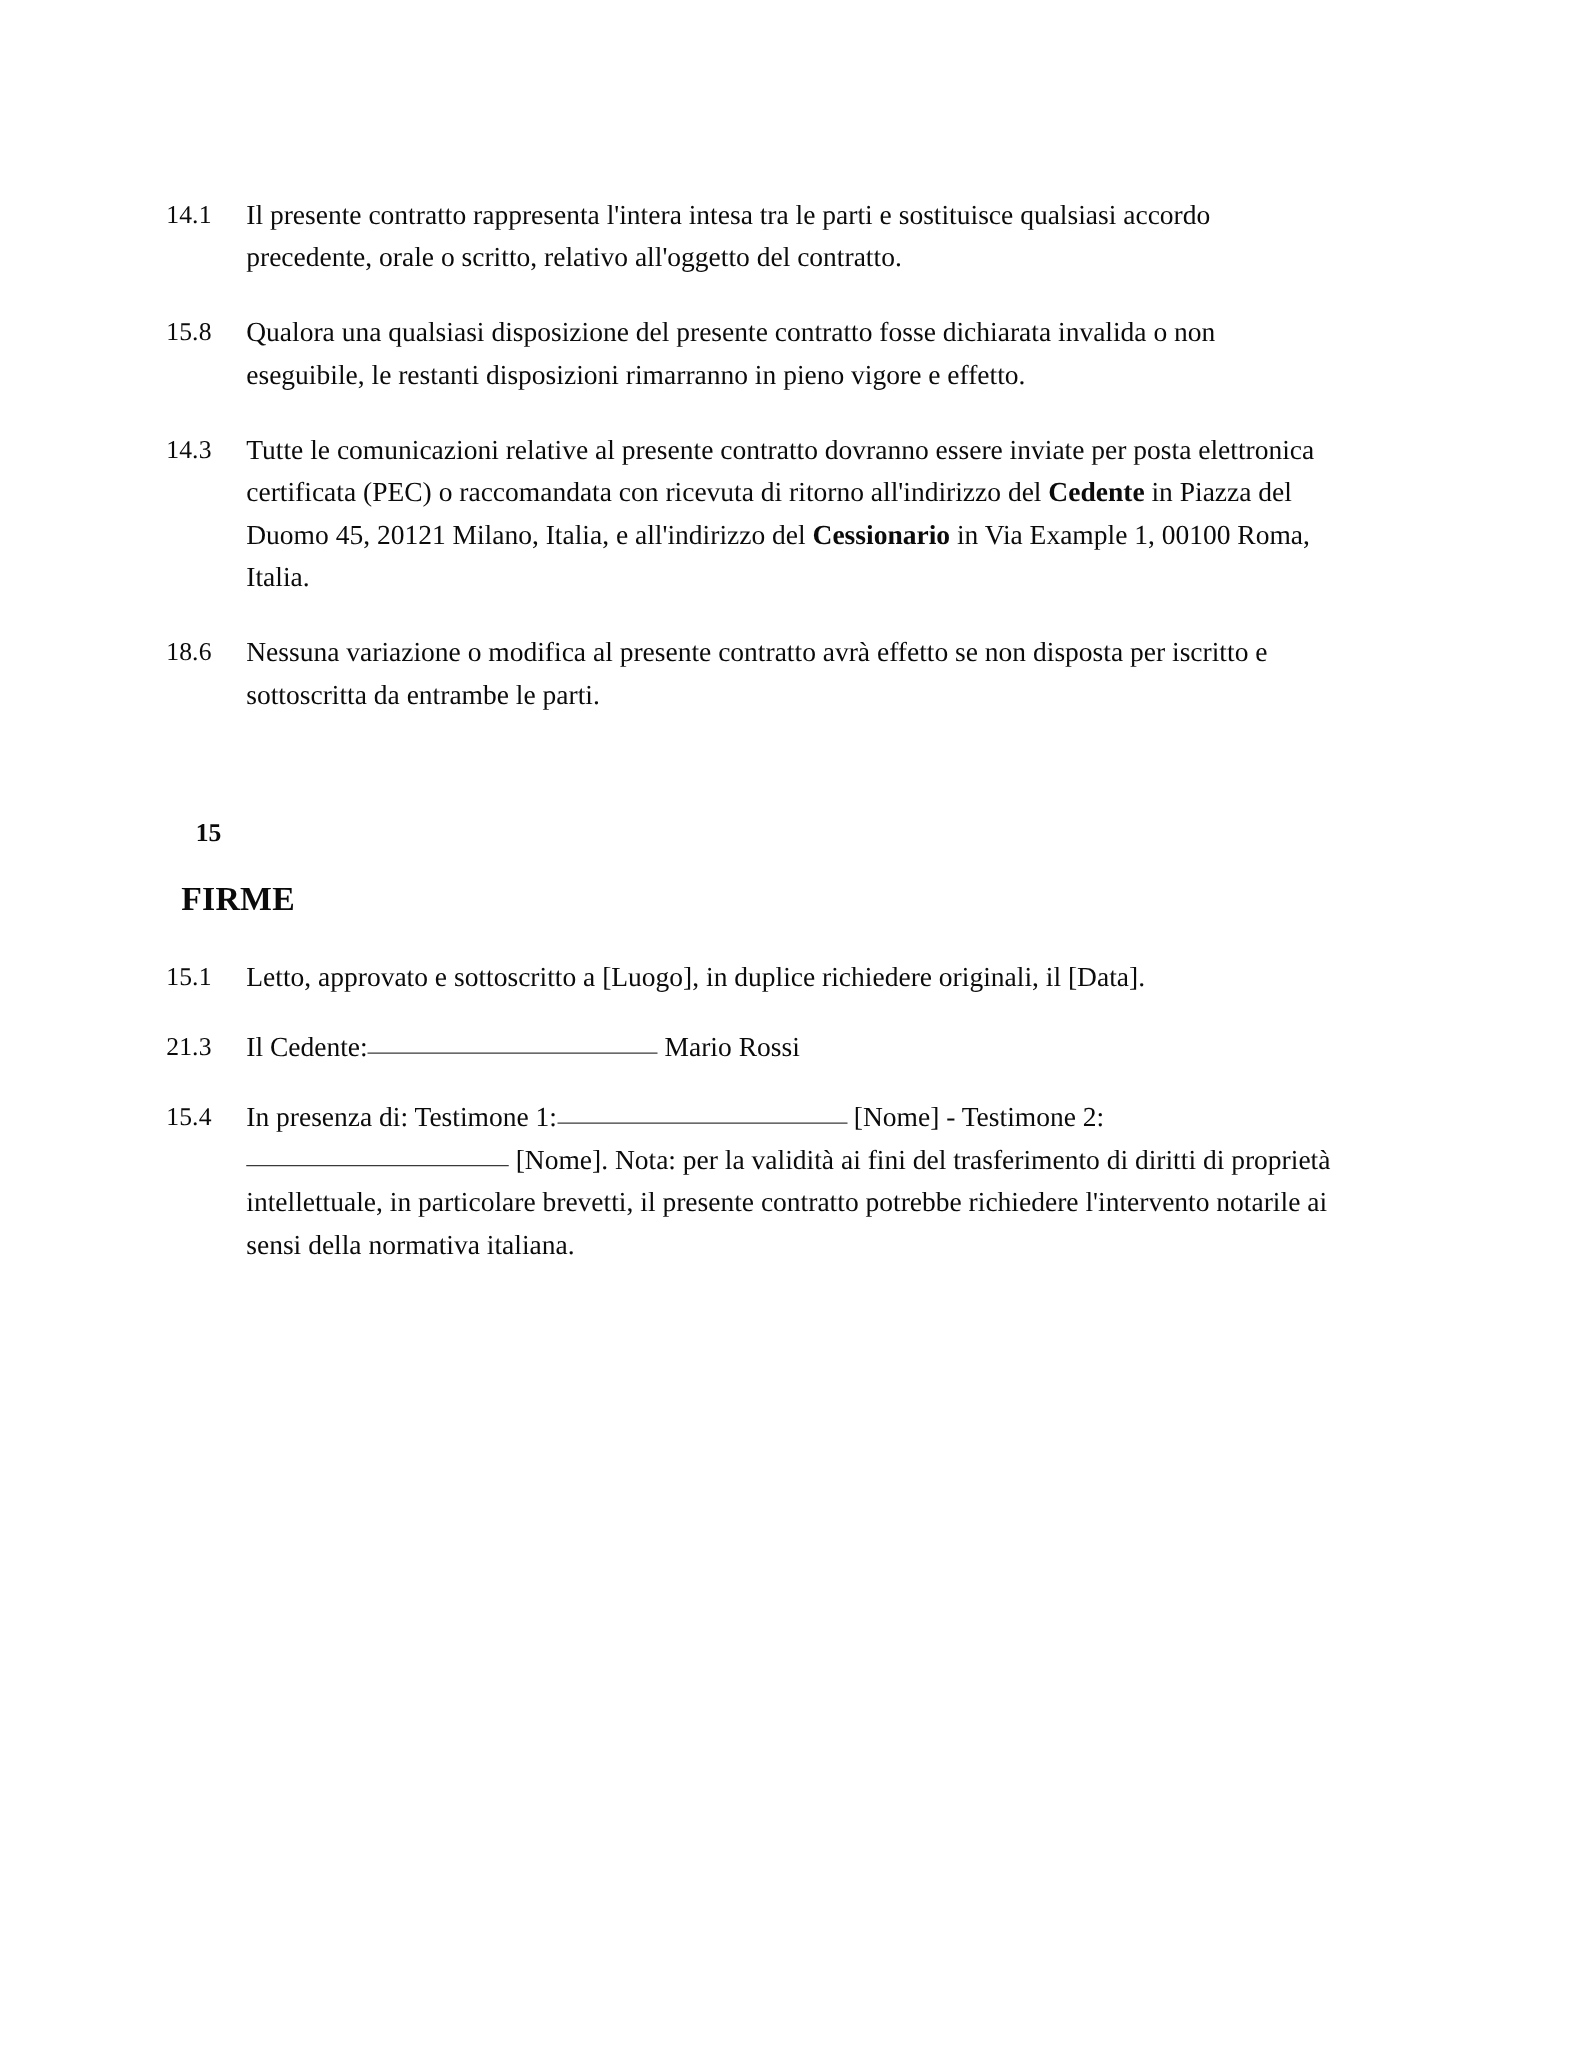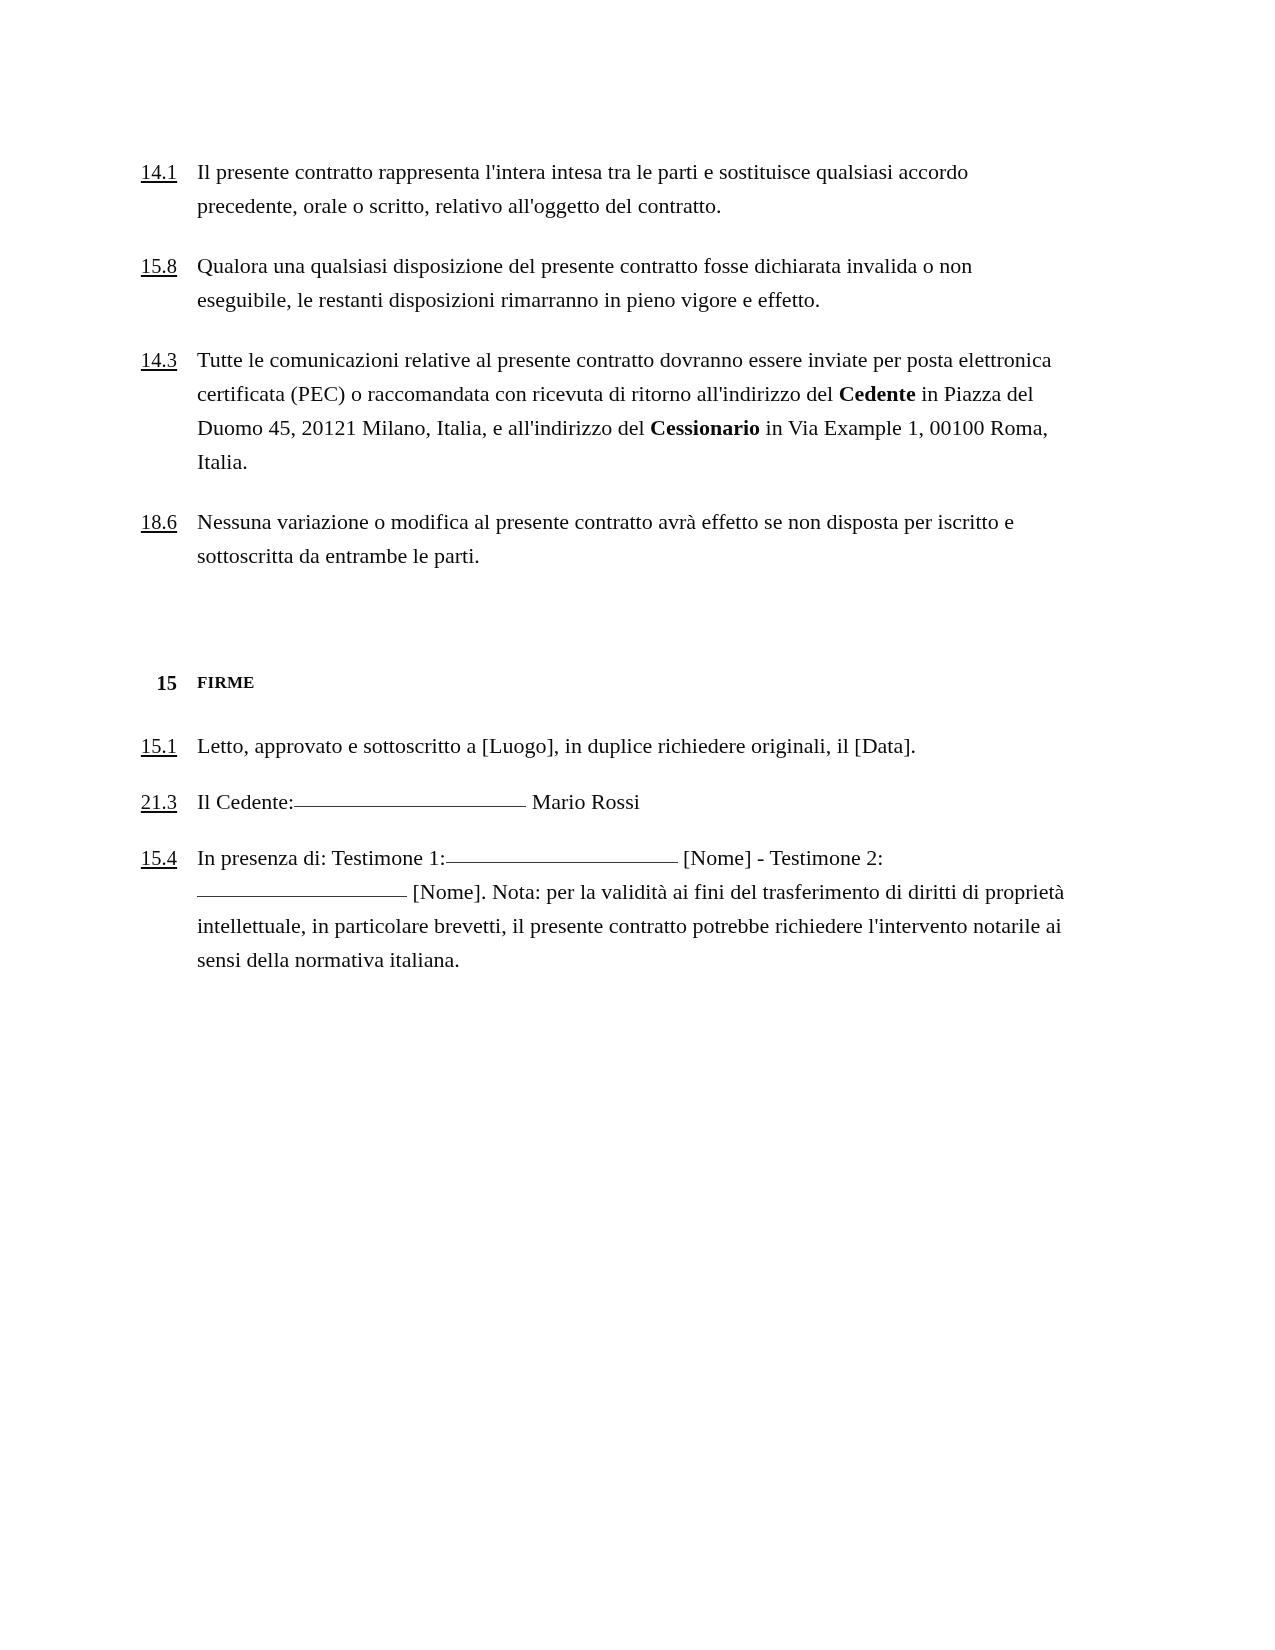--- a/index.html
+++ b/index.html
@@ -28,62 +28,62 @@
 
   
   .clause {
     display: flex;
     align-items: flex-start;
     margin: 0 0 26px 0;
   }
   .clause-num {
     flex: 0 0 52px;
     width: 52px;
-    text-align: center;
+    text-align: left;
     font-size: 20.5px;
     line-height: 34px;
     letter-spacing: 0.1px;
     white-space: nowrap;
-    text-decoration: underline;
   }
   .clause-text {
     flex: 1 1 auto;
     font-size: 22px;
     line-height: 34px;
     text-align: left;
     padding-left: 12px;
   }
   .clause-text b {
     font-weight: 700;
   }
 
   
   .section-gap {
     height: 52px;
   }
 
   .section-head {
     display: flex;
     align-items: flex-start;
-    margin: 16px 0 30px 0;
+    margin: 0 0 30px 0;
+    flex-direction: column;
   }
   .section-head .sec-num {
     flex: 0 0 52px;
     width: 52px;
     text-align: right;
     padding-right: 8px;
     box-sizing: border-box;
     font-size: 20.5px;
     line-height: 32px;
     font-weight: 700;
   }
   .section-head .sec-title {
     flex: 1 1 auto;
     padding-left: 12px;
-    font-size: 17px;
+    font-size: 27px;
     line-height: 32px;
     font-weight: 700;
     letter-spacing: 0.2px;
   }
 
   .sig-clause {
     margin-bottom: 22px;
   }
   .rule {
     display: inline-block;

